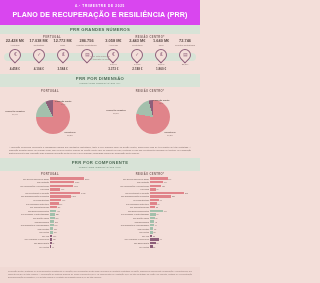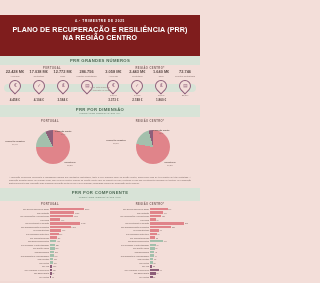--- a/index.html
+++ b/index.html
@@ -5,21 +5,21 @@
   html,body{margin:0;padding:0;}
   body{
     width:200px;height:283px;overflow:hidden;
     background:#f3ded9;
     font-family:"Liberation Sans", sans-serif;
     color:#5b4a47;
   }
   .page{width:200px;height:283px;position:relative;display:flex;flex-direction:column;}
 
   
-  .header{background:#7f1d1d;padding:4px 6px 13px;text-align:center;margin-top:15px;}
+  .header{background:#d946ef;padding:4px 6px 6px;text-align:center;}
   .kicker{font-size:3.1px;letter-spacing:.7px;color:#ffffff;font-weight:700;}
   .title{font-size:7.1px;line-height:8.4px;color:#ffffff;font-weight:700;margin-top:3px;letter-spacing:.15px;}
 
   
   .band{background:#d8e3d7;text-align:center;padding:2px 0 2px;}
   .band-title{font-size:4.2px;font-weight:700;color:#4f6b57;letter-spacing:.35px;}
   .band-sub{font-size:2.5px;color:#6d8373;letter-spacing:.2px;margin-top:.5px;}
 
   
   .numbers{background:#f3ded9;position:relative;padding:2px 0 3px;}
@@ -87,21 +87,20 @@
 </style>
 </head>
 <body>
 
 <div class="page">
 
   <div class="header">
     <div class="kicker">4.º TRIMESTRE DE 2025</div>
     <div class="title">
       <div>PLANO DE RECUPERAÇÃO E RESILIÊNCIA (PRR)</div>
-      <div>NA REGIÃO CENTRO</div>
     </div>
   </div>
 
   <div class="band">
     <div class="band-title">PRR GRANDES NÚMEROS</div>
   </div>
 
   <div class="numbers">
     <div class="regrow">
       <div class="reglabel l">PORTUGAL</div>

